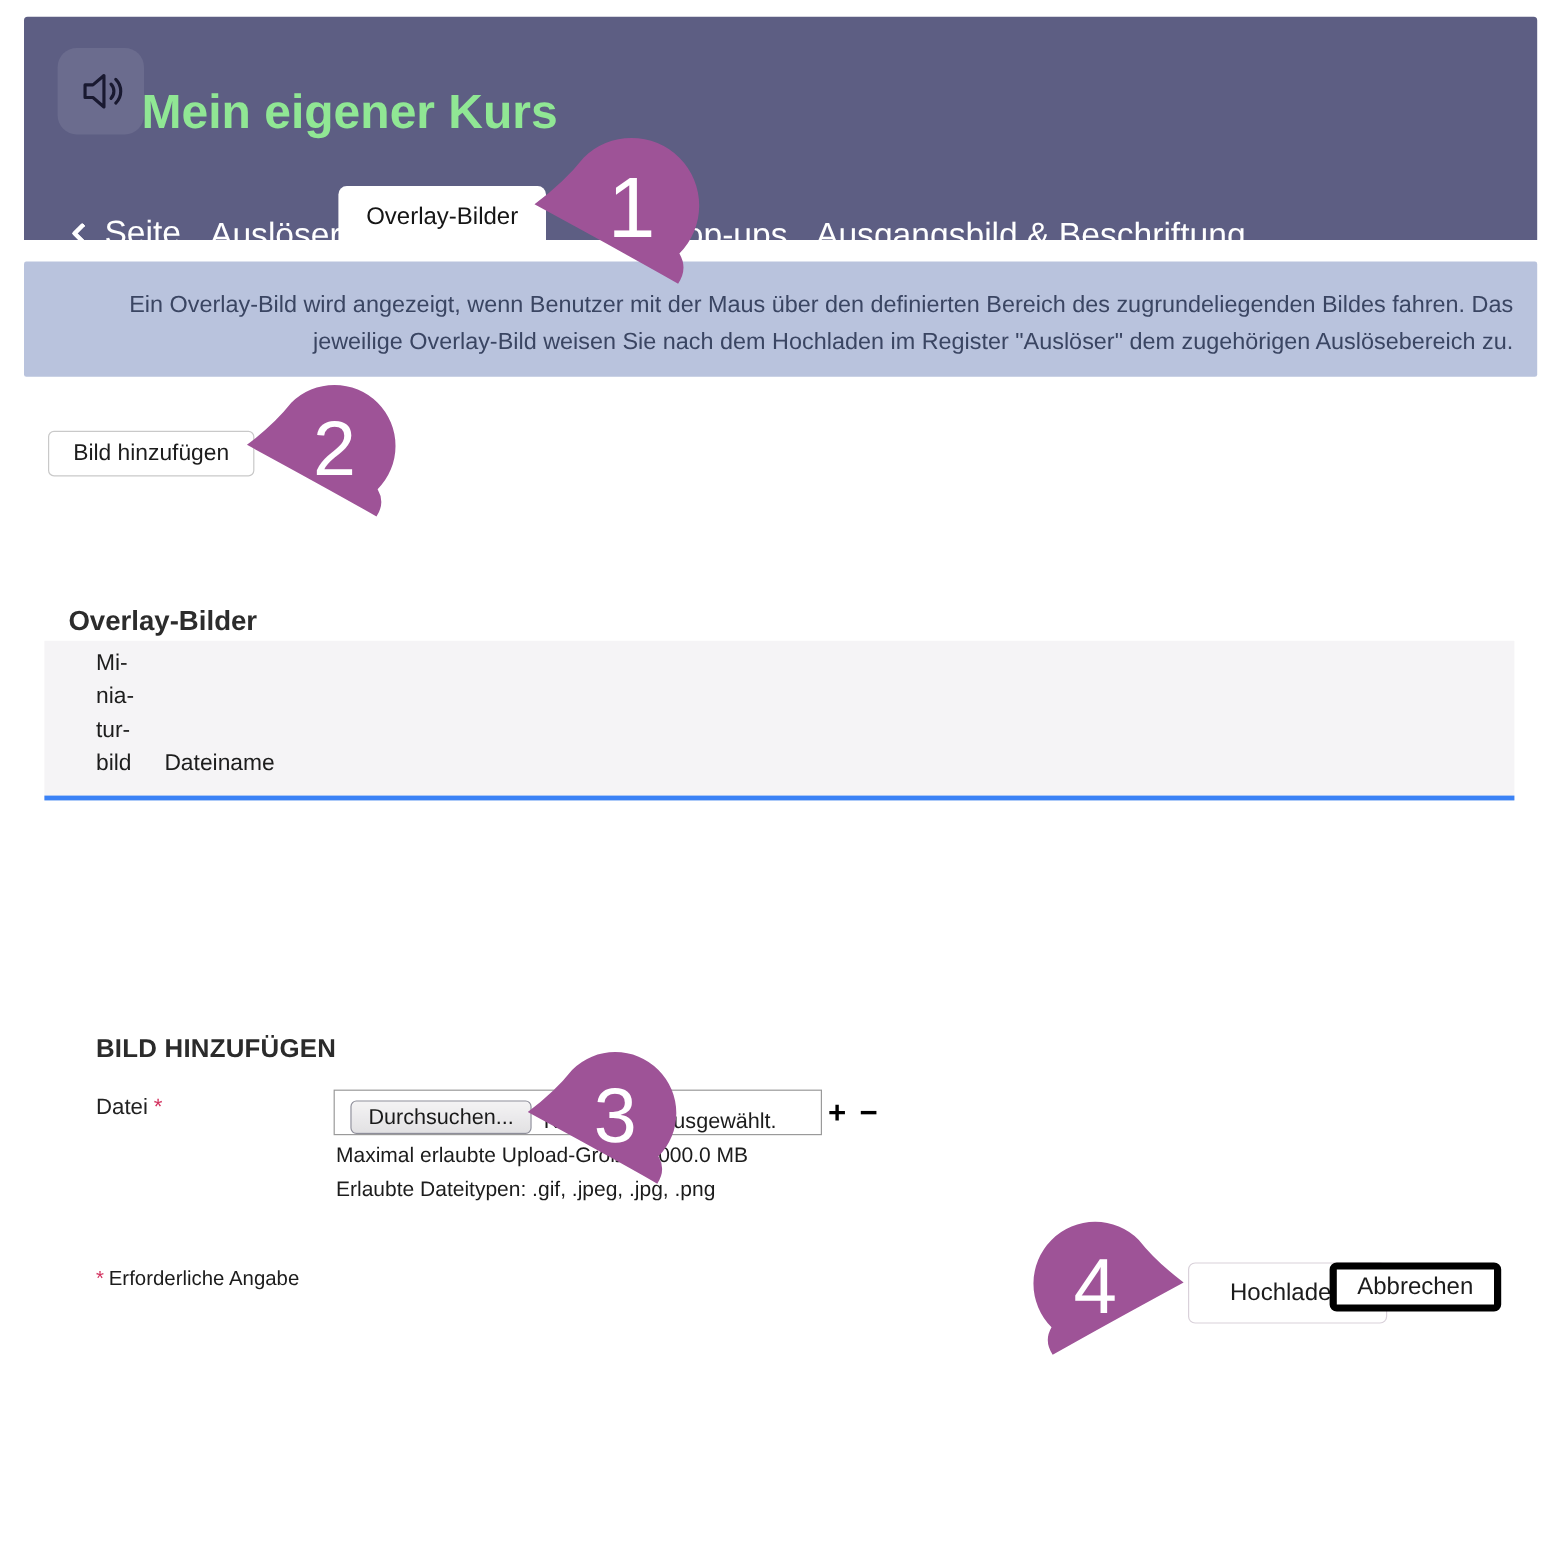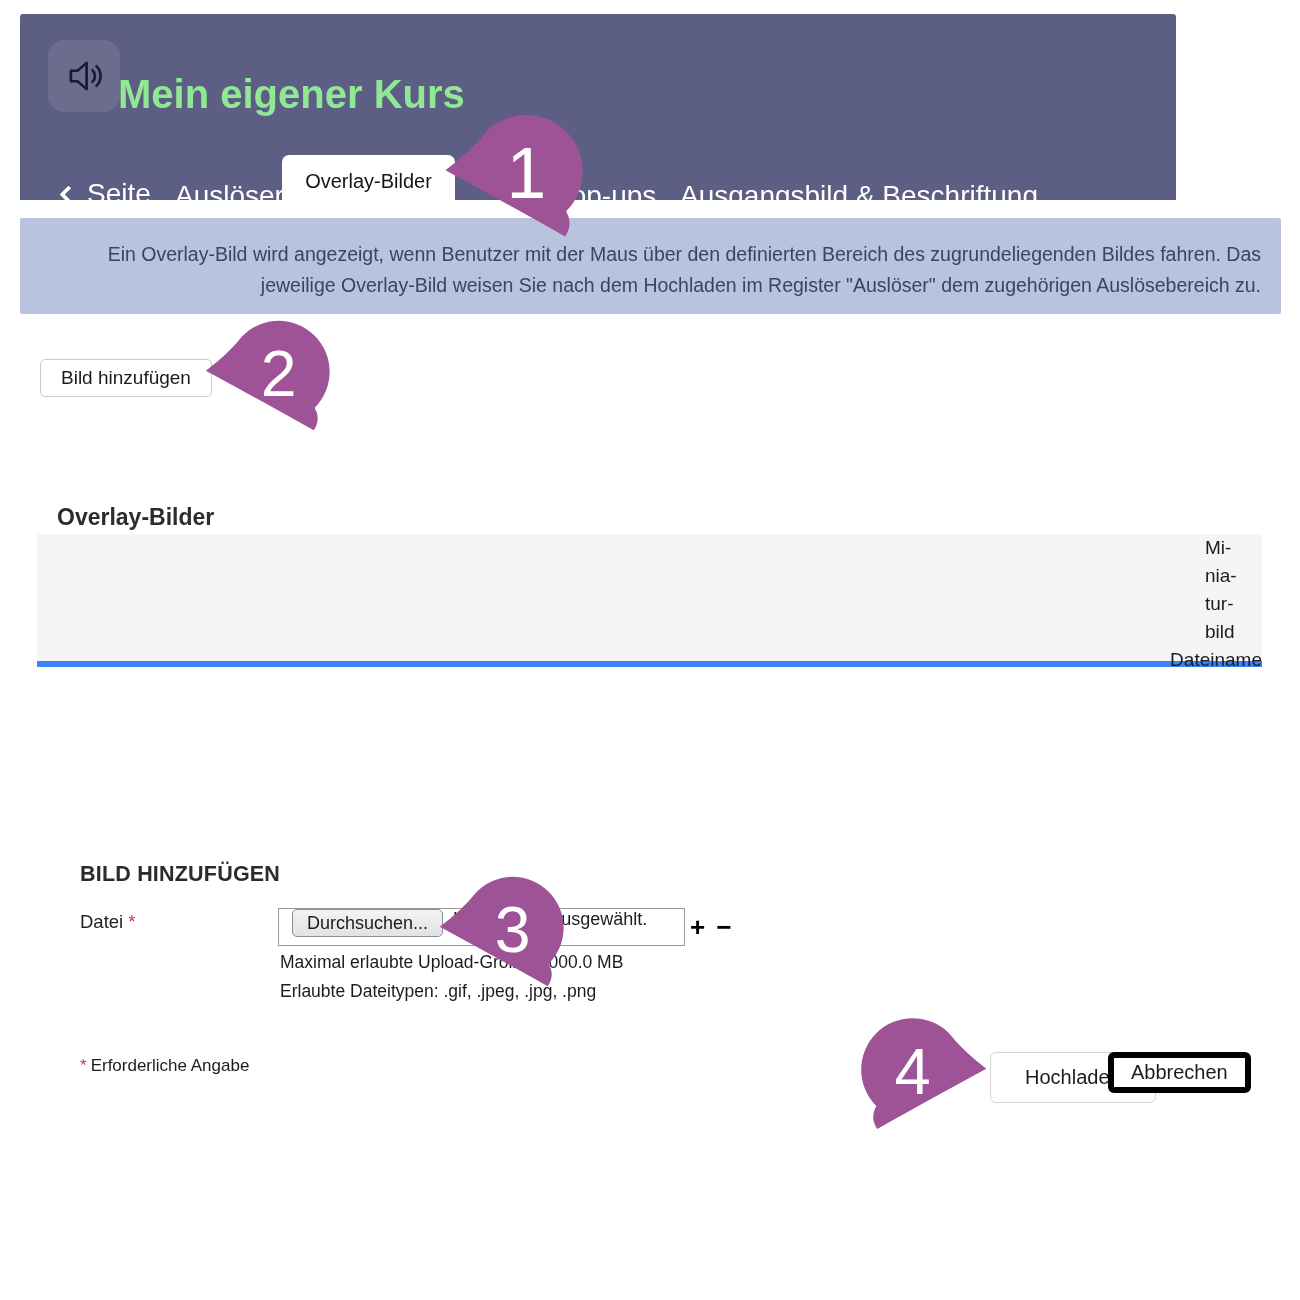--- a/index.html
+++ b/index.html
@@ -1,50 +1,50 @@
 <!DOCTYPE html>
 <html><head>
 <meta charset="utf-8">
 <style>
   html,body{margin:0;padding:0;background:#fff;}
   *{box-sizing:border-box;}
   body{font-family:"Liberation Sans","DejaVu Sans",sans-serif;}
   #stage{position:relative;width:1300px;height:1300px;background:#fff;overflow:hidden;}
 
   
-  .hdr{position:absolute;left:20px;top:14px;width:1156px;height:186px;background:#5d5e83;border-radius:3px 3px 0 0;}
+  .hdr{position:absolute;left:20px;top:14px;width:1261px;height:186px;background:#5d5e83;border-radius:3px 3px 0 0;}
   .sound-btn{position:absolute;left:28px;top:26px;width:72px;height:72px;background:#6b6c8e;border:none;border-radius:16px;display:flex;align-items:center;justify-content:center;cursor:pointer;}
   .hdr-title{position:absolute;left:98px;top:58px;font-size:40px;font-weight:700;color:#90e794;white-space:nowrap;}
   .tab{position:absolute;color:#ffffff;font-size:28px;white-space:nowrap;cursor:pointer;}
   .tab-back{left:42px;top:164px;display:flex;align-items:center;}
   .chev{display:inline-block;width:13px;height:13px;border-left:4px solid #fff;border-bottom:4px solid #fff;transform:rotate(45deg);margin-right:12px;border-radius:2px;}
   .tab-ausloeser{left:155px;top:166px;}
   .tab-active{left:262px;top:141px;width:173px;height:52px;background:#ffffff;color:#151515;border-radius:7px 7px 0 0;display:flex;align-items:center;justify-content:center;font-size:20px;}
   .tab-popups{left:532px;top:166px;}
   .tab-ausgang{left:660px;top:166px;}
 
   
   .info{position:absolute;left:20px;top:218px;width:1261px;height:96px;background:#b9c3dd;border-radius:2px;padding:21px 20px;color:#3a4562;font-size:19.5px;line-height:31px;text-align:right;}
 
   
   .btn{background:#fff;border:1px solid #c9c9c9;border-radius:5px;color:#1c1c1c;cursor:pointer;font-family:inherit;}
   .add-img{position:absolute;left:40px;top:359px;height:38px;padding:0 20px;font-size:19px;}
 
   
   .sec-h1{position:absolute;left:57px;top:504px;font-size:23px;font-weight:700;color:#2c2c2c;}
-  .thead{position:absolute;left:37px;top:534px;width:1225px;height:133px;background:#f5f4f6;border-bottom:6px solid #3b82f6;display:flex;align-items:flex-end;padding:0 0 12px 43px;flex-direction:column;}
+  .thead{position:absolute;left:37px;top:534px;width:1225px;height:133px;background:#f5f4f6;border-bottom:4px solid #3b82f6;display:flex;align-items:flex-end;padding:0 0 12px 43px;}
   .th{font-size:19px;color:#1d1d1d;line-height:28px;}
   .th-thumb{width:57px;}
   .empty-row{position:absolute;left:37px;top:684px;width:1225px;text-align:center;font-size:20px;color:#5e5e5e;}
 
   
   .sec-h2{position:absolute;left:80px;top:862px;font-size:21.5px;font-weight:700;color:#2b2b2b;letter-spacing:.2px;}
   .lbl-datei{position:absolute;left:80px;top:911px;font-size:18.5px;color:#222;text-align:right;}
   .req{color:#d3325f;margin-left:5px;}
-  .filebox{position:absolute;left:278px;top:908px;width:407px;height:38px;background:#fff;border:1px solid #9a9a9a;display:flex;align-items:flex-start;padding-left:13px;cursor:pointer;}
+  .filebox{position:absolute;left:278px;top:908px;width:407px;height:38px;background:#fff;border:1px solid #9a9a9a;display:flex;align-items:flex-end;padding-left:13px;cursor:pointer;}
   .browse{height:28px;padding:0 14px;font-size:18px;color:#1a1a1a;background:linear-gradient(#f4f3f4,#e2e1e3);border:1px solid #8e8e9a;border-radius:5px;margin-right:10px;cursor:pointer;font-family:inherit;}
   .nofile{font-size:18px;color:#1c1c1c;white-space:nowrap;}
   .pm{position:absolute;left:690px;top:908px;height:38px;display:flex;align-items:center;gap:11px;}
   .pm span{font-size:26px;font-weight:700;color:#000;cursor:pointer;line-height:1;}
   .hints{position:absolute;left:280px;top:948px;font-size:17.5px;color:#1c1c1c;line-height:29px;}
   .req-note{position:absolute;left:80px;top:1056px;font-size:17px;color:#1c1c1c;}
   .upload-btn{position:absolute;left:990px;top:1052px;height:51px;padding:0 34px;font-size:20px;border:1px solid #d9d1da;border-radius:6px;}
   .cancel-btn{position:absolute;left:1108px;top:1052px;height:41px;padding:0 17px;font-size:20px;border:6px solid #000000;border-radius:6px;}
 
   

